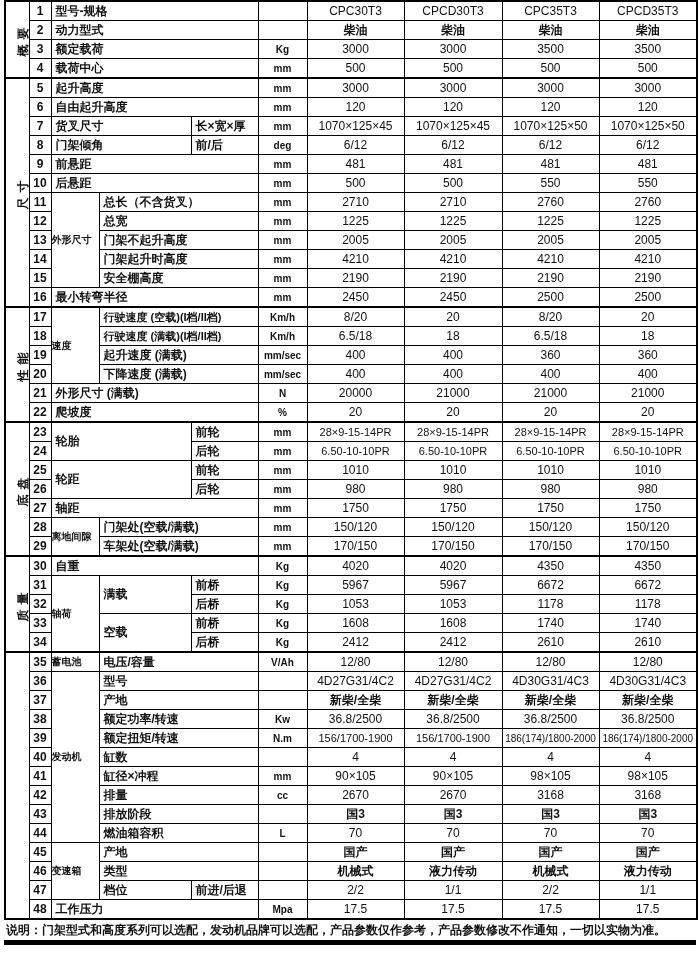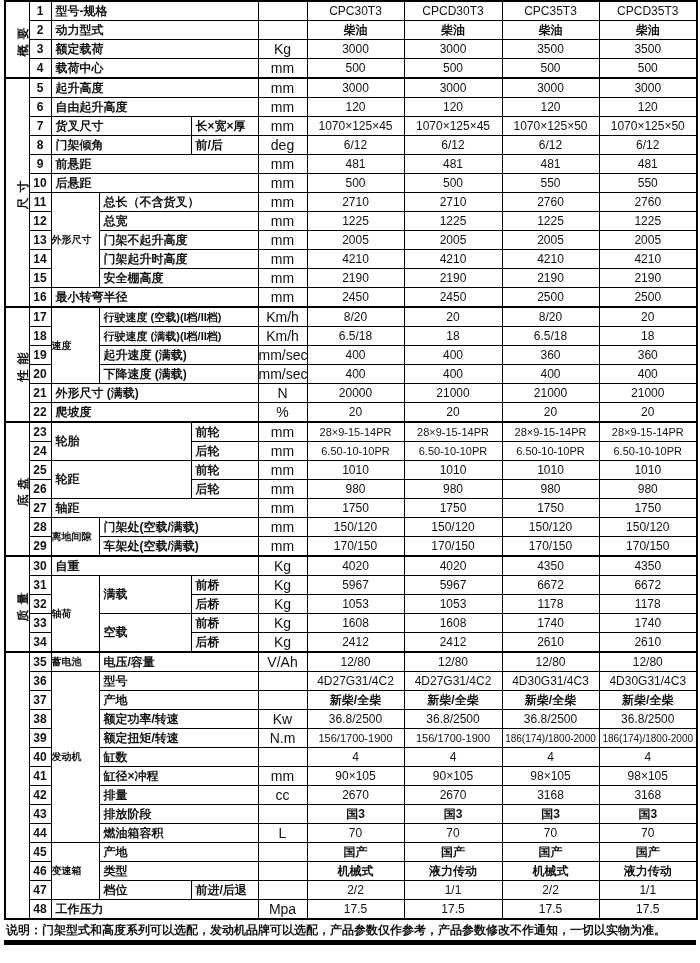--- a/index.html
+++ b/index.html
@@ -23,21 +23,21 @@
   }
   tr.gstart td{border-top:2px solid #000;}
   td.gcell{text-align:center;}
   td.gcell .glabel{
     display:inline-block;transform:rotate(-90deg);
     white-space:nowrap;font-weight:bold;font-size:12px;letter-spacing:5px;
   }
   td.num{text-align:center;font-weight:bold;}
   td.pname{text-align:left;padding-left:4px;}
   td.p1{padding-left:0;font-size:10px;letter-spacing:0;}
-  td.unit{text-align:center;font-size:14px;font-weight:normal;}
+  td.unit{text-align:center;font-size:10px;font-weight:bold;}
   td.val{text-align:center;font-weight:normal;}
   td.val.cjk{font-weight:bold;text-align:center;}
   .note{
     margin:0 4px;border-bottom:5px solid #000;
     font-size:12px;font-weight:bold;line-height:18px;padding:1px 0 1px 2px;
     white-space:nowrap;overflow:hidden;
   }
 </style>
 </head>
 <body>

